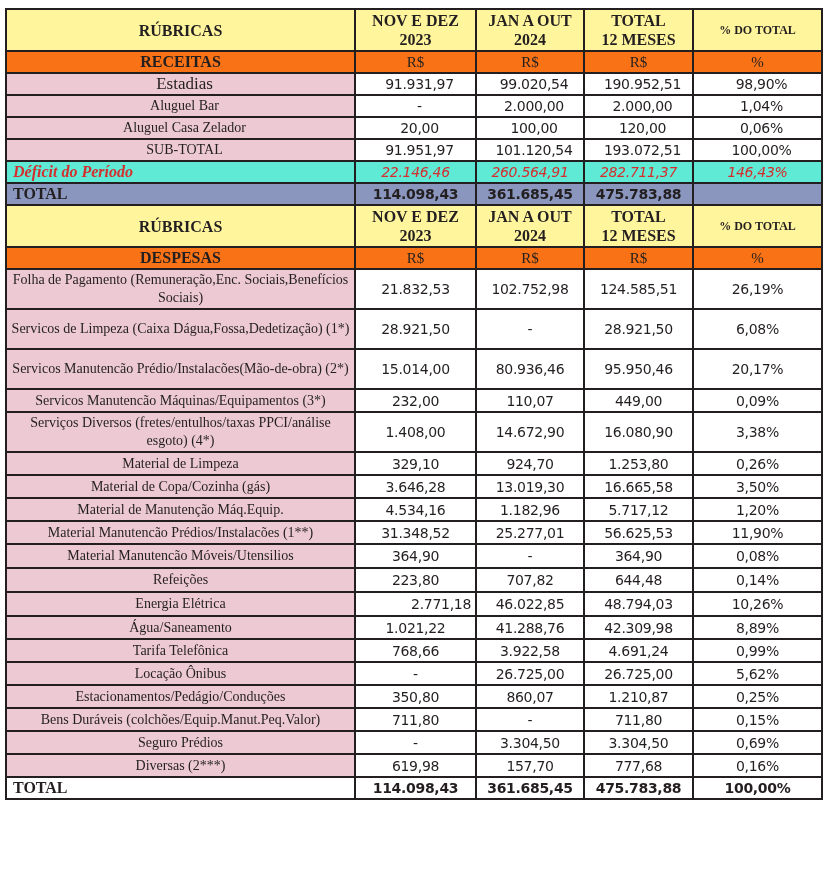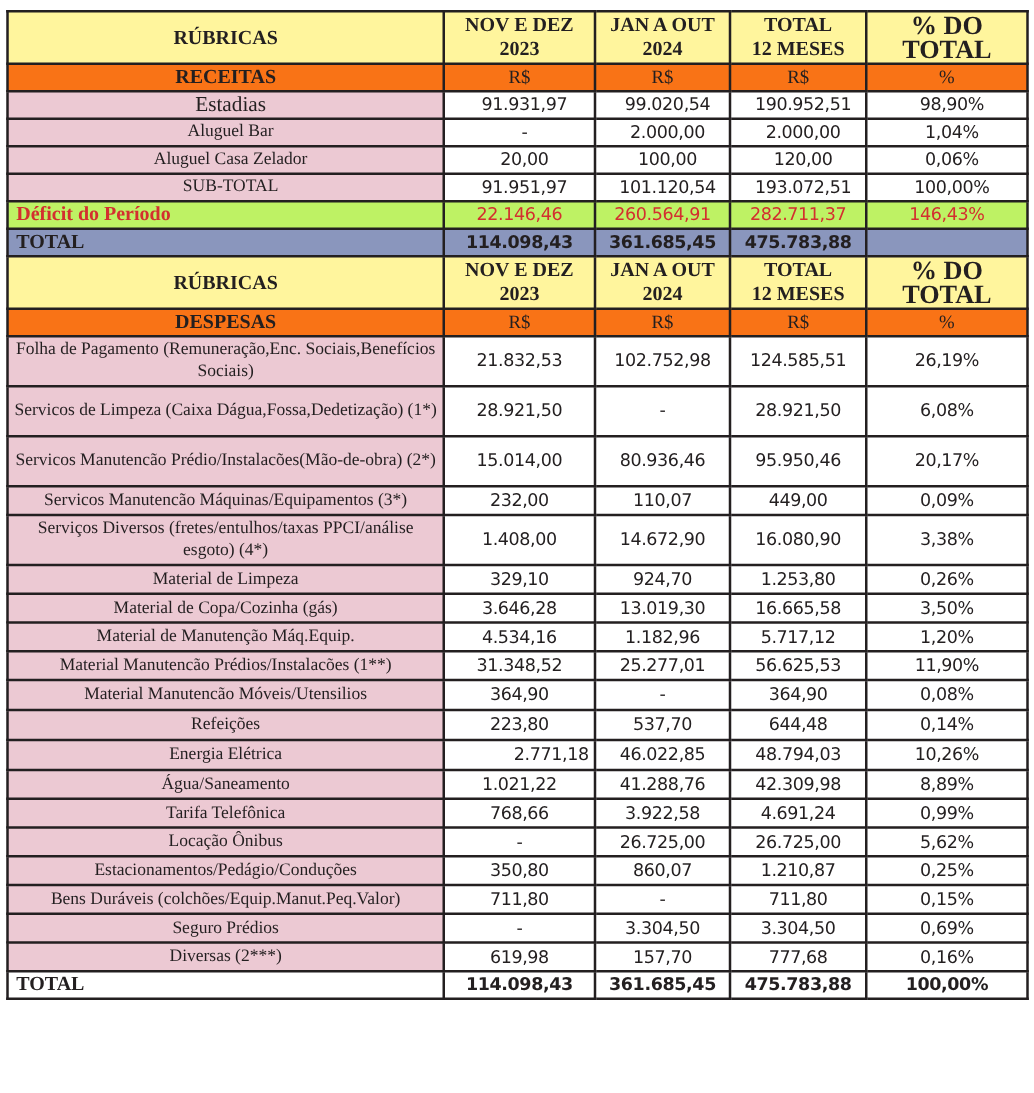--- a/index.html
+++ b/index.html
@@ -20,28 +20,28 @@
     font-size: 14px;
     line-height: 18px;
   }
   col.c0 { width: 349px; }
   col.c1 { width: 121px; }
   col.c2 { width: 108px; }
   col.c3 { width: 109px; }
   col.c4 { width: 129px; }
 
   tr.hdr td { background: #fff59d; font-weight: bold; font-size: 16px; height: 40px; line-height: 19px; }
-  tr.hdr td.pct { font-size: 21px; }
+  tr.hdr td.pct { font-size: 12px; }
   tr.sec td { background: #f97316; height: 20px; font-size: 15px; }
   tr.sec td.lbl { font-weight: bold; font-size: 16px; }
   td.lbl { background: #ecc9d3; }
   td.num { background: #ffffff; font-family: "DejaVu Sans", sans-serif; font-size: 13px; letter-spacing: -0.3px; }
   tr.r1 td { height: 20px; padding-left: 12px; }
   tr.big td.lbl { font-size: 17px; }
-  tr.def td { background: #bef264; color: #d32f2f; height: 20px; }
+  tr.def td { background: #5eead4; color: #d32f2f; height: 20px; font-style: italic; }
   tr.def td.lbl { text-align: left; font-weight: bold; font-size: 16px; padding-left: 6px; }
   tr.tot1 td { background: #8a96bd; height: 20px; font-weight: bold; }
   tr.tot1 td.lbl { text-align: left; font-size: 16px; padding-left: 6px; background: #8a96bd; }
   tr.tot1 td.num { background: #8a96bd; }
   tr.r2 td { height: 38px; }
   tr.r1d td { height: 21px; }
   tr.totf td { background: #ffffff; font-weight: bold; height: 20px; }
   tr.totf td.lbl { text-align: left; font-size: 16px; padding-left: 6px; background: #ffffff; }
   tr.totf td.num { font-weight: bold; }
 </style>
@@ -197,21 +197,21 @@
       <tr class="r1d">
         <td class="lbl" style="height: 22px;">Material Manutencão Móveis/Utensilios</td>
         <td class="num" style="height: 22px;">364,90</td>
         <td class="num" style="height: 22px;">-</td>
         <td class="num" style="height: 22px;">364,90</td>
         <td class="num" style="height: 22px;">0,08%</td>
       </tr>
       <tr class="r1d">
         <td class="lbl" style="height: 22px;">Refeições</td>
         <td class="num" style="height: 22px;">223,80</td>
-        <td class="num" style="height: 22px;">537,70</td>
+        <td class="num" style="height: 22px;">707,82</td>
         <td class="num" style="height: 22px;">644,48</td>
         <td class="num" style="height: 22px;">0,14%</td>
       </tr>
       <tr class="r1d">
         <td class="lbl" style="height: 22px; margin-left: 36px;">Energia Elétrica</td>
         <td class="num" style="height: 22px; text-align: right;">2.771,18</td>
         <td class="num" style="height: 22px;">46.022,85</td>
         <td class="num" style="height: 22px;">48.794,03</td>
         <td class="num" style="height: 22px;">10,26%</td>
       </tr>

